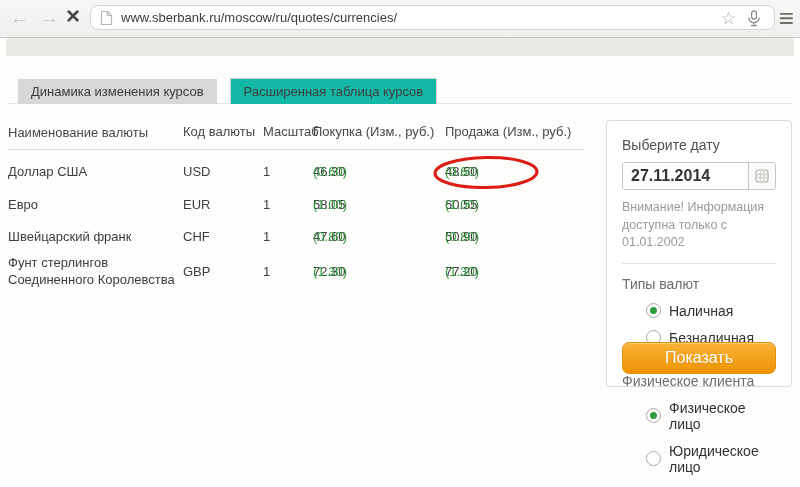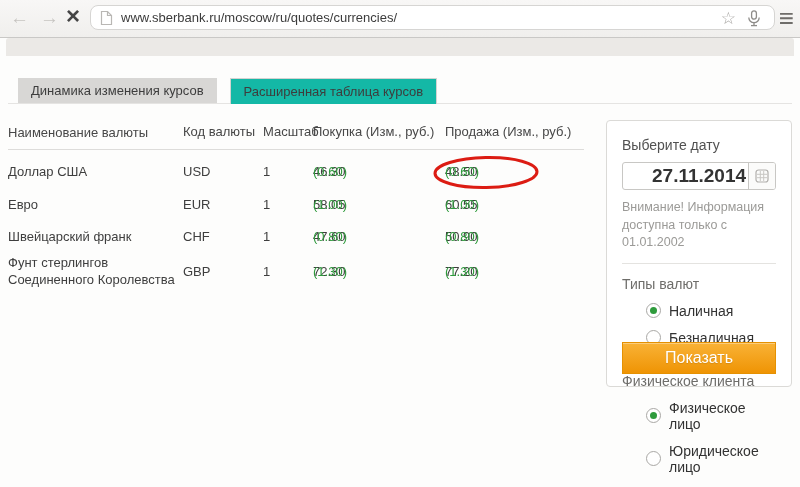--- a/index.html
+++ b/index.html
@@ -19,21 +19,21 @@
   .star-icon{position:absolute;right:38px;top:2px;font-size:17px;color:#a9a7a4;}
   .mic-icon{position:absolute;right:13px;top:4px;}
   .menu-btn{position:absolute;right:6px;top:1px;font-size:26px;line-height:34px;color:#6f6d6a;font-weight:bold;}
 
   
   .page{position:absolute;left:0;top:38px;right:0;bottom:0;background:#fdfdfc;}
   .page-strip{position:absolute;left:6px;right:6px;top:0;height:18px;background:#ebe9e6;border-radius:3px 3px 0 0;}
 
   
   .tabs-line{position:absolute;left:8px;right:8px;top:65px;height:1px;background:#e5e4e2;}
-  .tabs{position:absolute;left:18px;top:40px;display:flex;align-items:flex-start;z-index:2;}
+  .tabs{position:absolute;left:18px;top:40px;display:flex;align-items:center;z-index:2;}
   .tab{font-size:13px;color:#3d3d3d;padding:0 13px;white-space:nowrap;cursor:pointer;}
   .tab-inactive{height:25px;line-height:25px;background:#d8d7d5;margin-right:13px;}
   .tab-active{height:25px;line-height:25px;background:#14b8a6;border:1px solid #d4d3d1;border-bottom:none;}
 
   
   .thead span{position:absolute;top:86px;font-size:13px;color:#474747;white-space:nowrap;}
   .thead-sep{position:absolute;left:8px;top:111px;width:576px;height:1px;background:#dddcda;}
   .trow{position:absolute;left:0;right:218px;height:36px;font-size:13px;color:#3e3e3e;}
   .trow span{position:absolute;top:0;line-height:18px;white-space:nowrap;}
   .c-name{left:8px;width:174px;white-space:normal !important;line-height:17px !important;}
@@ -43,35 +43,35 @@
   .chg{color:#2e9b3c;}
   .ellipse-svg{position:absolute;left:431px;top:116px;pointer-events:none;z-index:3;}
 
   
   .panel{position:absolute;left:606px;top:82px;width:186px;height:267px;background:#fff;
     border:1px solid #dbdad7;border-radius:4px;box-sizing:border-box;padding:16px 15px 12px;}
   .panel-title{font-size:14px;color:#515151;}
   .date-wrap{margin-top:9px;height:28px;border:1px solid #c8c7c4;border-radius:3px;
     display:flex;box-sizing:border-box;background:#fff;}
   .date-input{flex:1;min-width:0;border:none;outline:none;background:transparent;
-    font-family:"Liberation Sans",sans-serif;font-size:19px;font-weight:bold;color:#333;padding:0 0 0 8px;margin-left:21px;}
+    font-family:"Liberation Sans",sans-serif;font-size:16px;font-weight:bold;color:#333;padding:0 0 0 8px;}
   .cal-btn{width:26px;border-left:1px solid #c8c7c4;display:flex;align-items:center;
     justify-content:center;background:#fbfbfa;border-radius:0 2px 2px 0;cursor:pointer;}
   .note{margin-top:9px;font-size:12.5px;color:#9b9a97;line-height:1.4;width:152px;}
   .divider{margin-top:11px;border-top:1px solid #e4e3e0;height:0;}
   .divider2{margin-top:14px;}
   .sec-title{margin-top:12px;font-size:14px;color:#6e6d6a;}
   .radio-row{margin-top:11px;display:flex;align-items:center;cursor:pointer;padding-left:24px;}
   .radio{width:15px;height:15px;border:1px solid #a9a8a5;border-radius:50%;box-sizing:border-box;
     background:#fff;margin-right:8px;flex:none;position:relative;}
   .radio.selected::after{content:"";position:absolute;left:3px;top:3px;width:7px;height:7px;
     border-radius:50%;background:#2e9b3c;}
   .radio-label{font-size:14px;color:#323232;line-height:16px;}
   .show-btn{position:absolute;left:15px;right:15px;bottom:12px;height:32px;border:1px solid #e59102;
-    border-radius:0;background:linear-gradient(#f9b236,#ef9404);color:#fff;font-size:16px;
+    border-radius:7px;background:linear-gradient(#f9b236,#ef9404);color:#fff;font-size:16px;
     font-family:"Liberation Sans",sans-serif;cursor:pointer;
     box-shadow:inset 0 1px 0 rgba(255,255,255,.35);text-shadow:0 1px 1px rgba(0,0,0,.12);}
 </style>
 </head>
 <body>
 
 <div id="screen">
 
   <div class="toolbar">
     <span class="nav-glyph nav-back">←</span>

